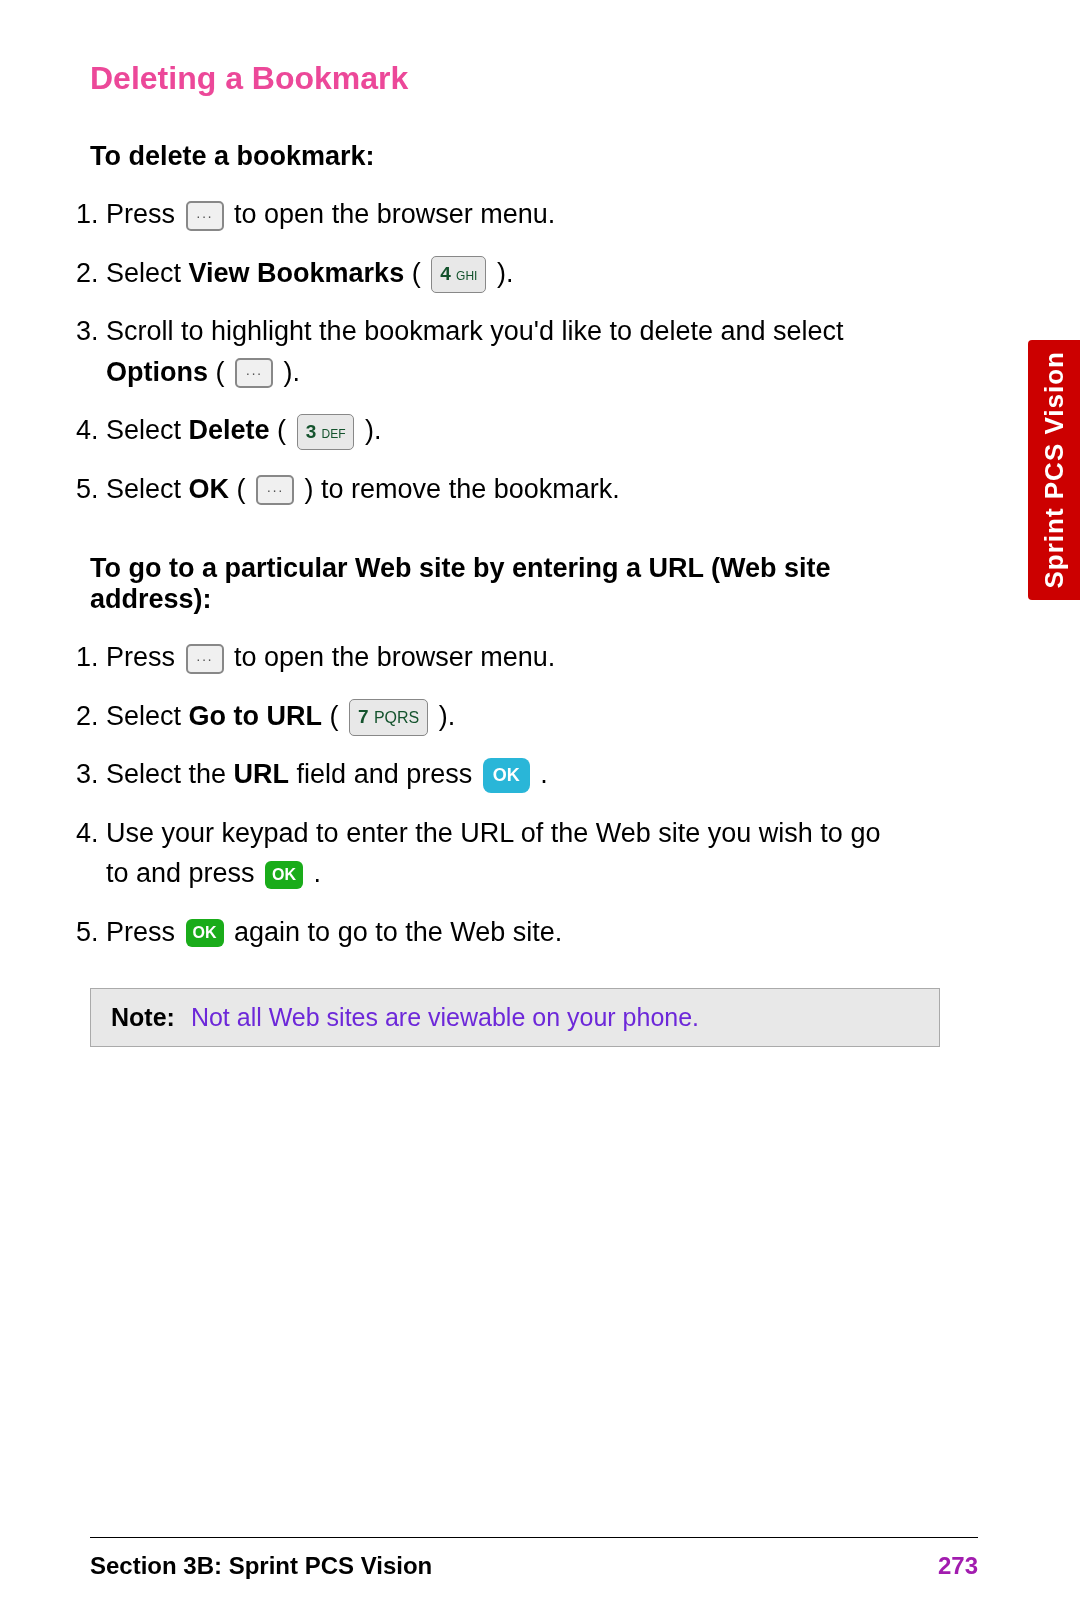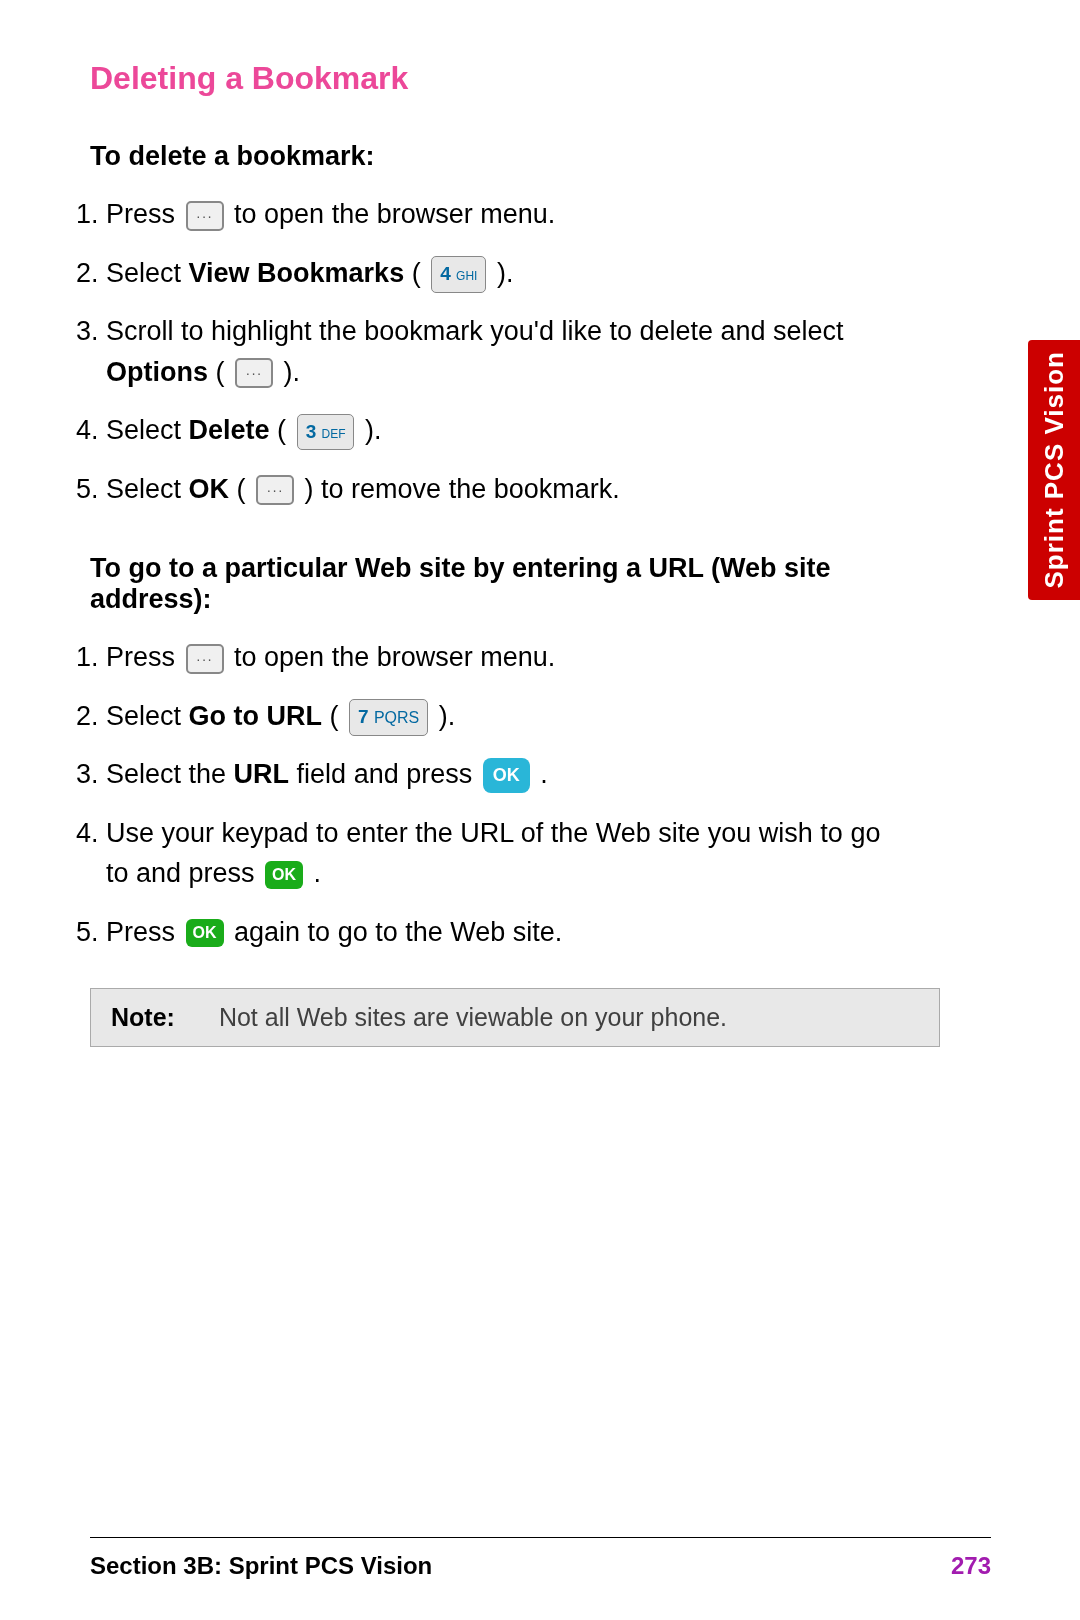--- a/index.html
+++ b/index.html
@@ -74,21 +74,21 @@
     }
 
     .icon-key {
       display: inline-block;
       padding: 3px 8px;
       border: 1.5px solid #888;
       border-radius: 5px;
       background: #e8e8e8;
       font-size: 19px;
       font-weight: bold;
-      color: #0369a1;
+      color: #14532d;
       vertical-align: middle;
       margin: 0 3px;
     }
 
     .icon-ok-btn {
       display: inline-block;
       padding: 4px 10px;
       border-radius: 8px;
       background: #29b6d8;
       font-size: 18px;
@@ -112,34 +112,33 @@
 
     
     .note-box {
       display: flex;
       align-items: center;
       border: 1.5px solid #aaa;
       background: #e8e8e8;
       margin-top: 30px;
       padding: 14px 20px;
       width: 850px;
-      gap: 28px;
     }
 
     .note-label {
       font-size: 25px;
       font-weight: bold;
       color: #000;
       margin-right: 16px;
       white-space: nowrap;
     }
 
     .note-text {
       font-size: 25px;
-      color: #404040;
+      color: #6d28d9;
     }
 
     
     .side-tab {
       position: absolute;
       right: 0;
       top: 340px;
       width: 52px;
       height: 260px;
       background: #cc0000;
@@ -158,21 +157,21 @@
       transform: rotate(180deg);
       white-space: nowrap;
       letter-spacing: 1px;
     }
 
     
     .footer {
       position: absolute;
       bottom: 40px;
       left: 90px;
-      right: 89px;
+      right: 102px;
       display: flex;
       justify-content: space-between;
       align-items: center;
       border-top: 1.5px solid #000;
       padding-top: 14px;
     }
 
     .footer-left {
       font-size: 24px;
       font-weight: bold;

